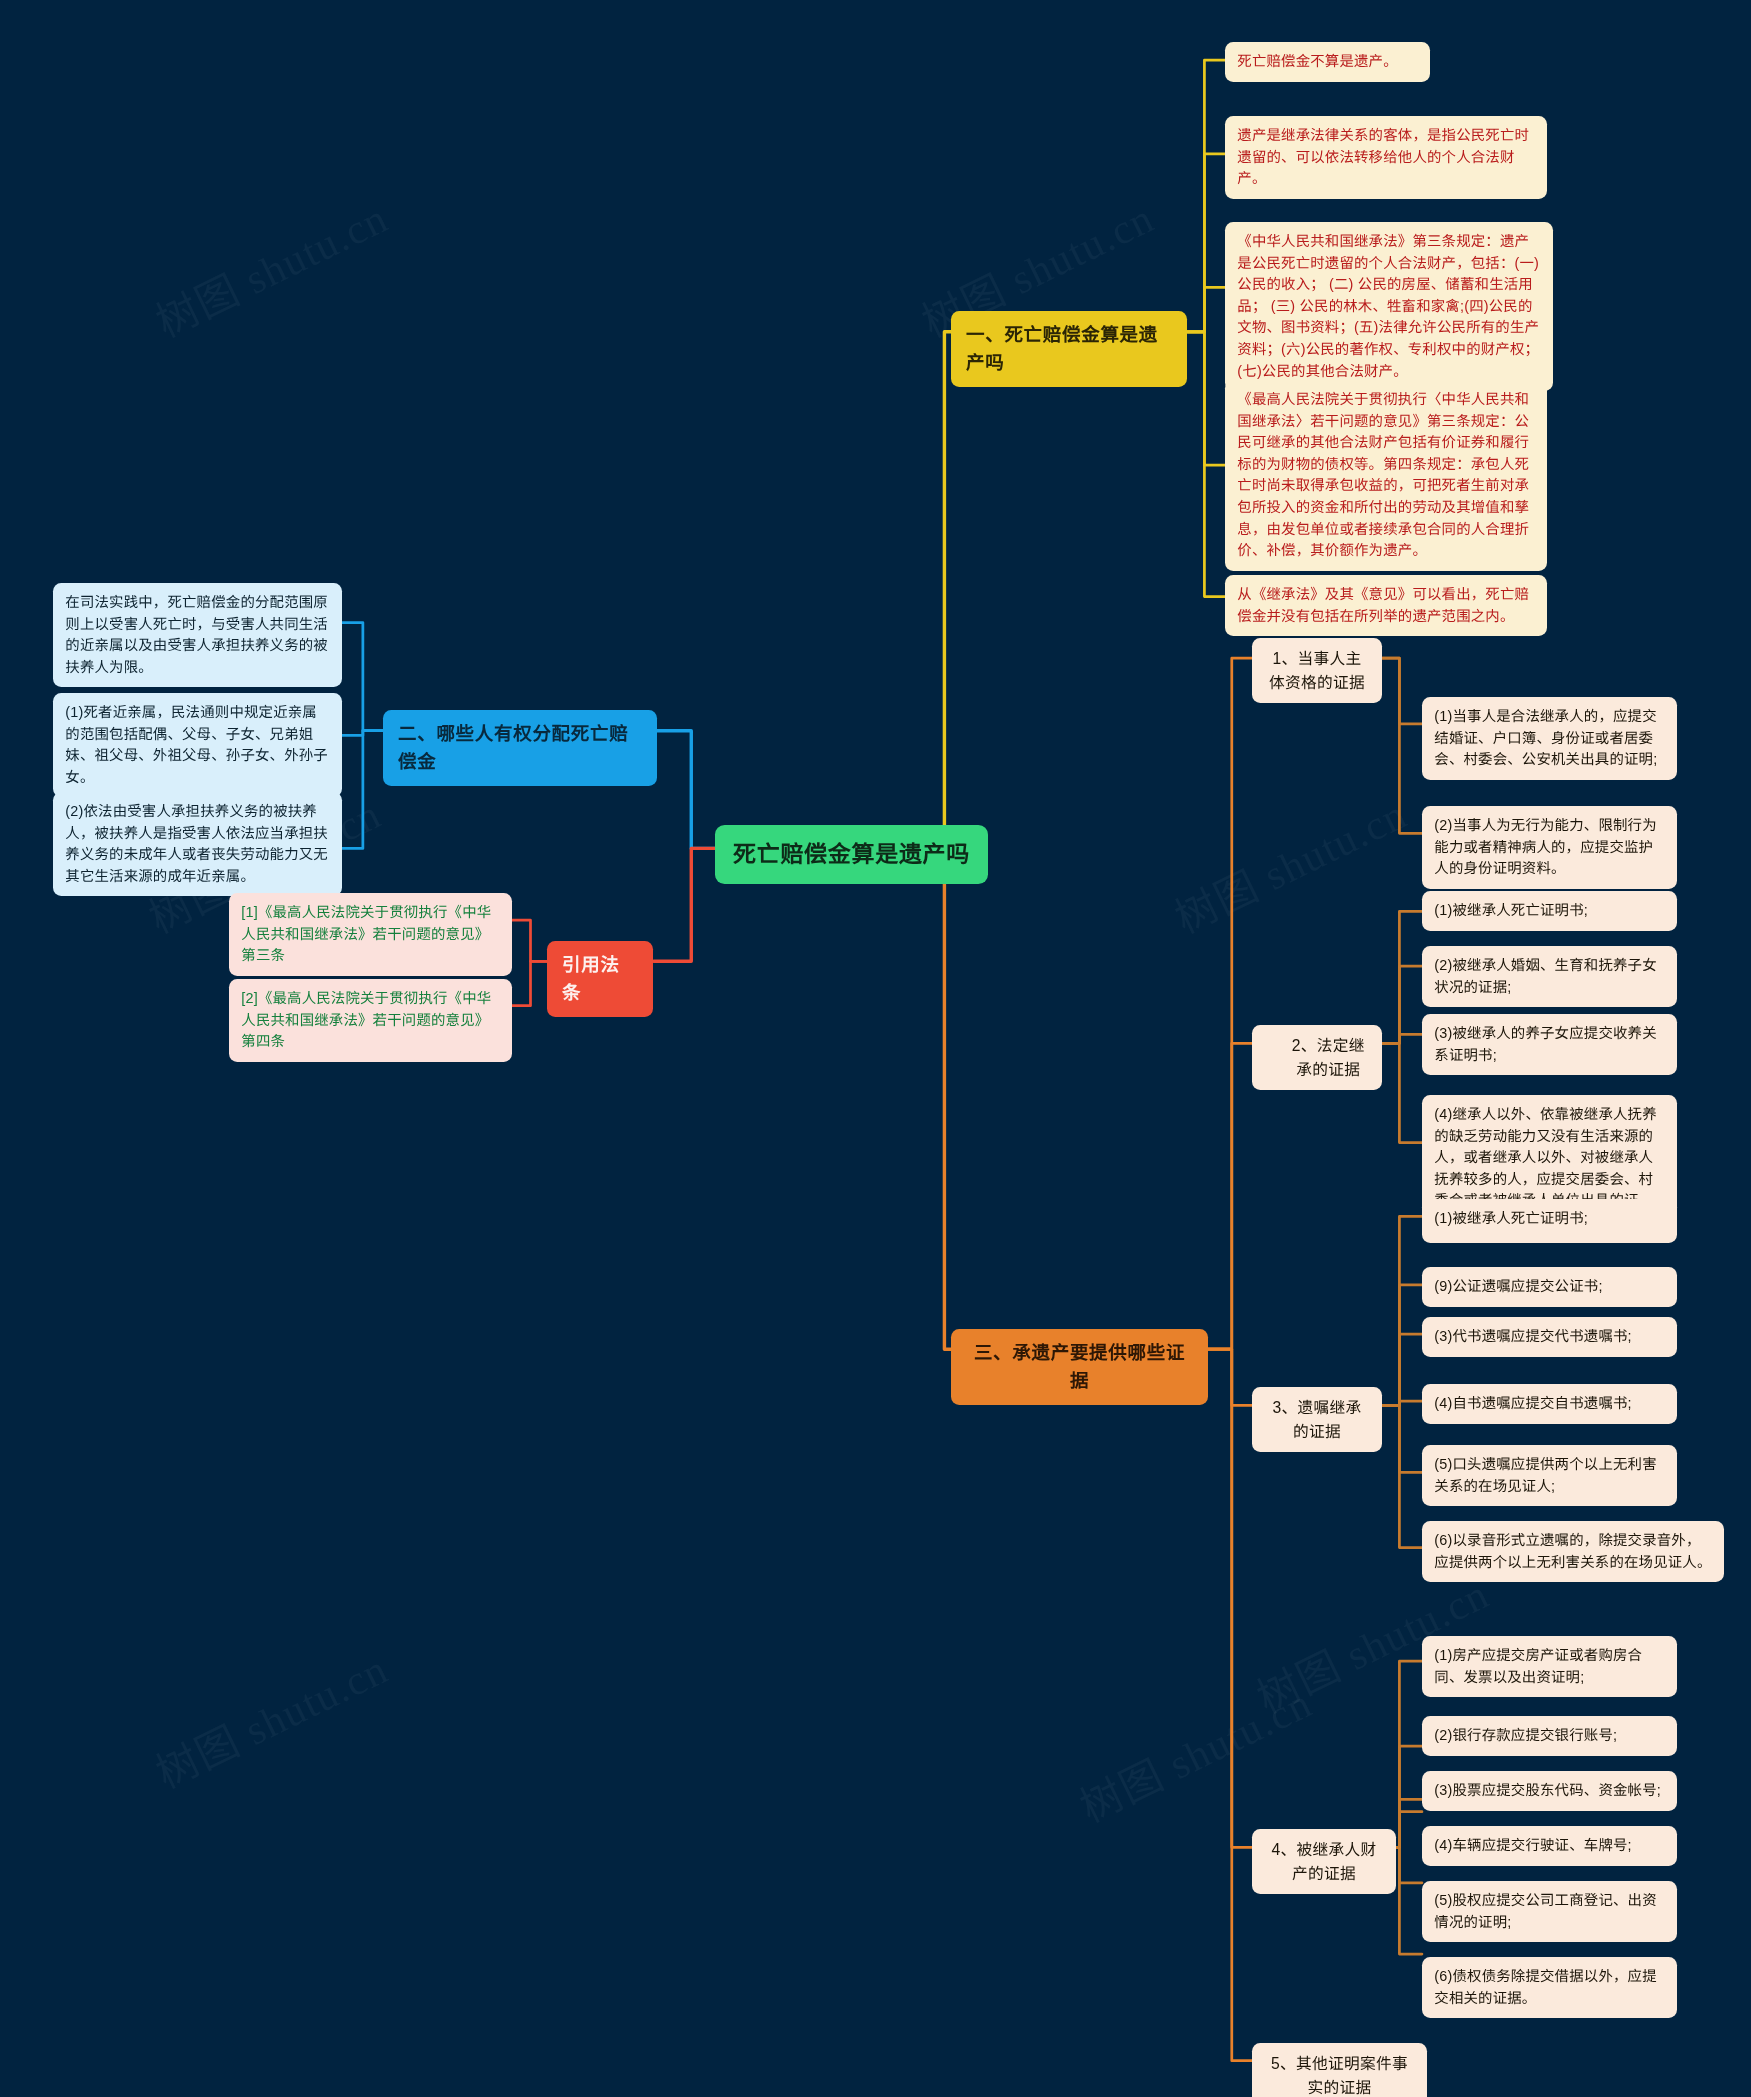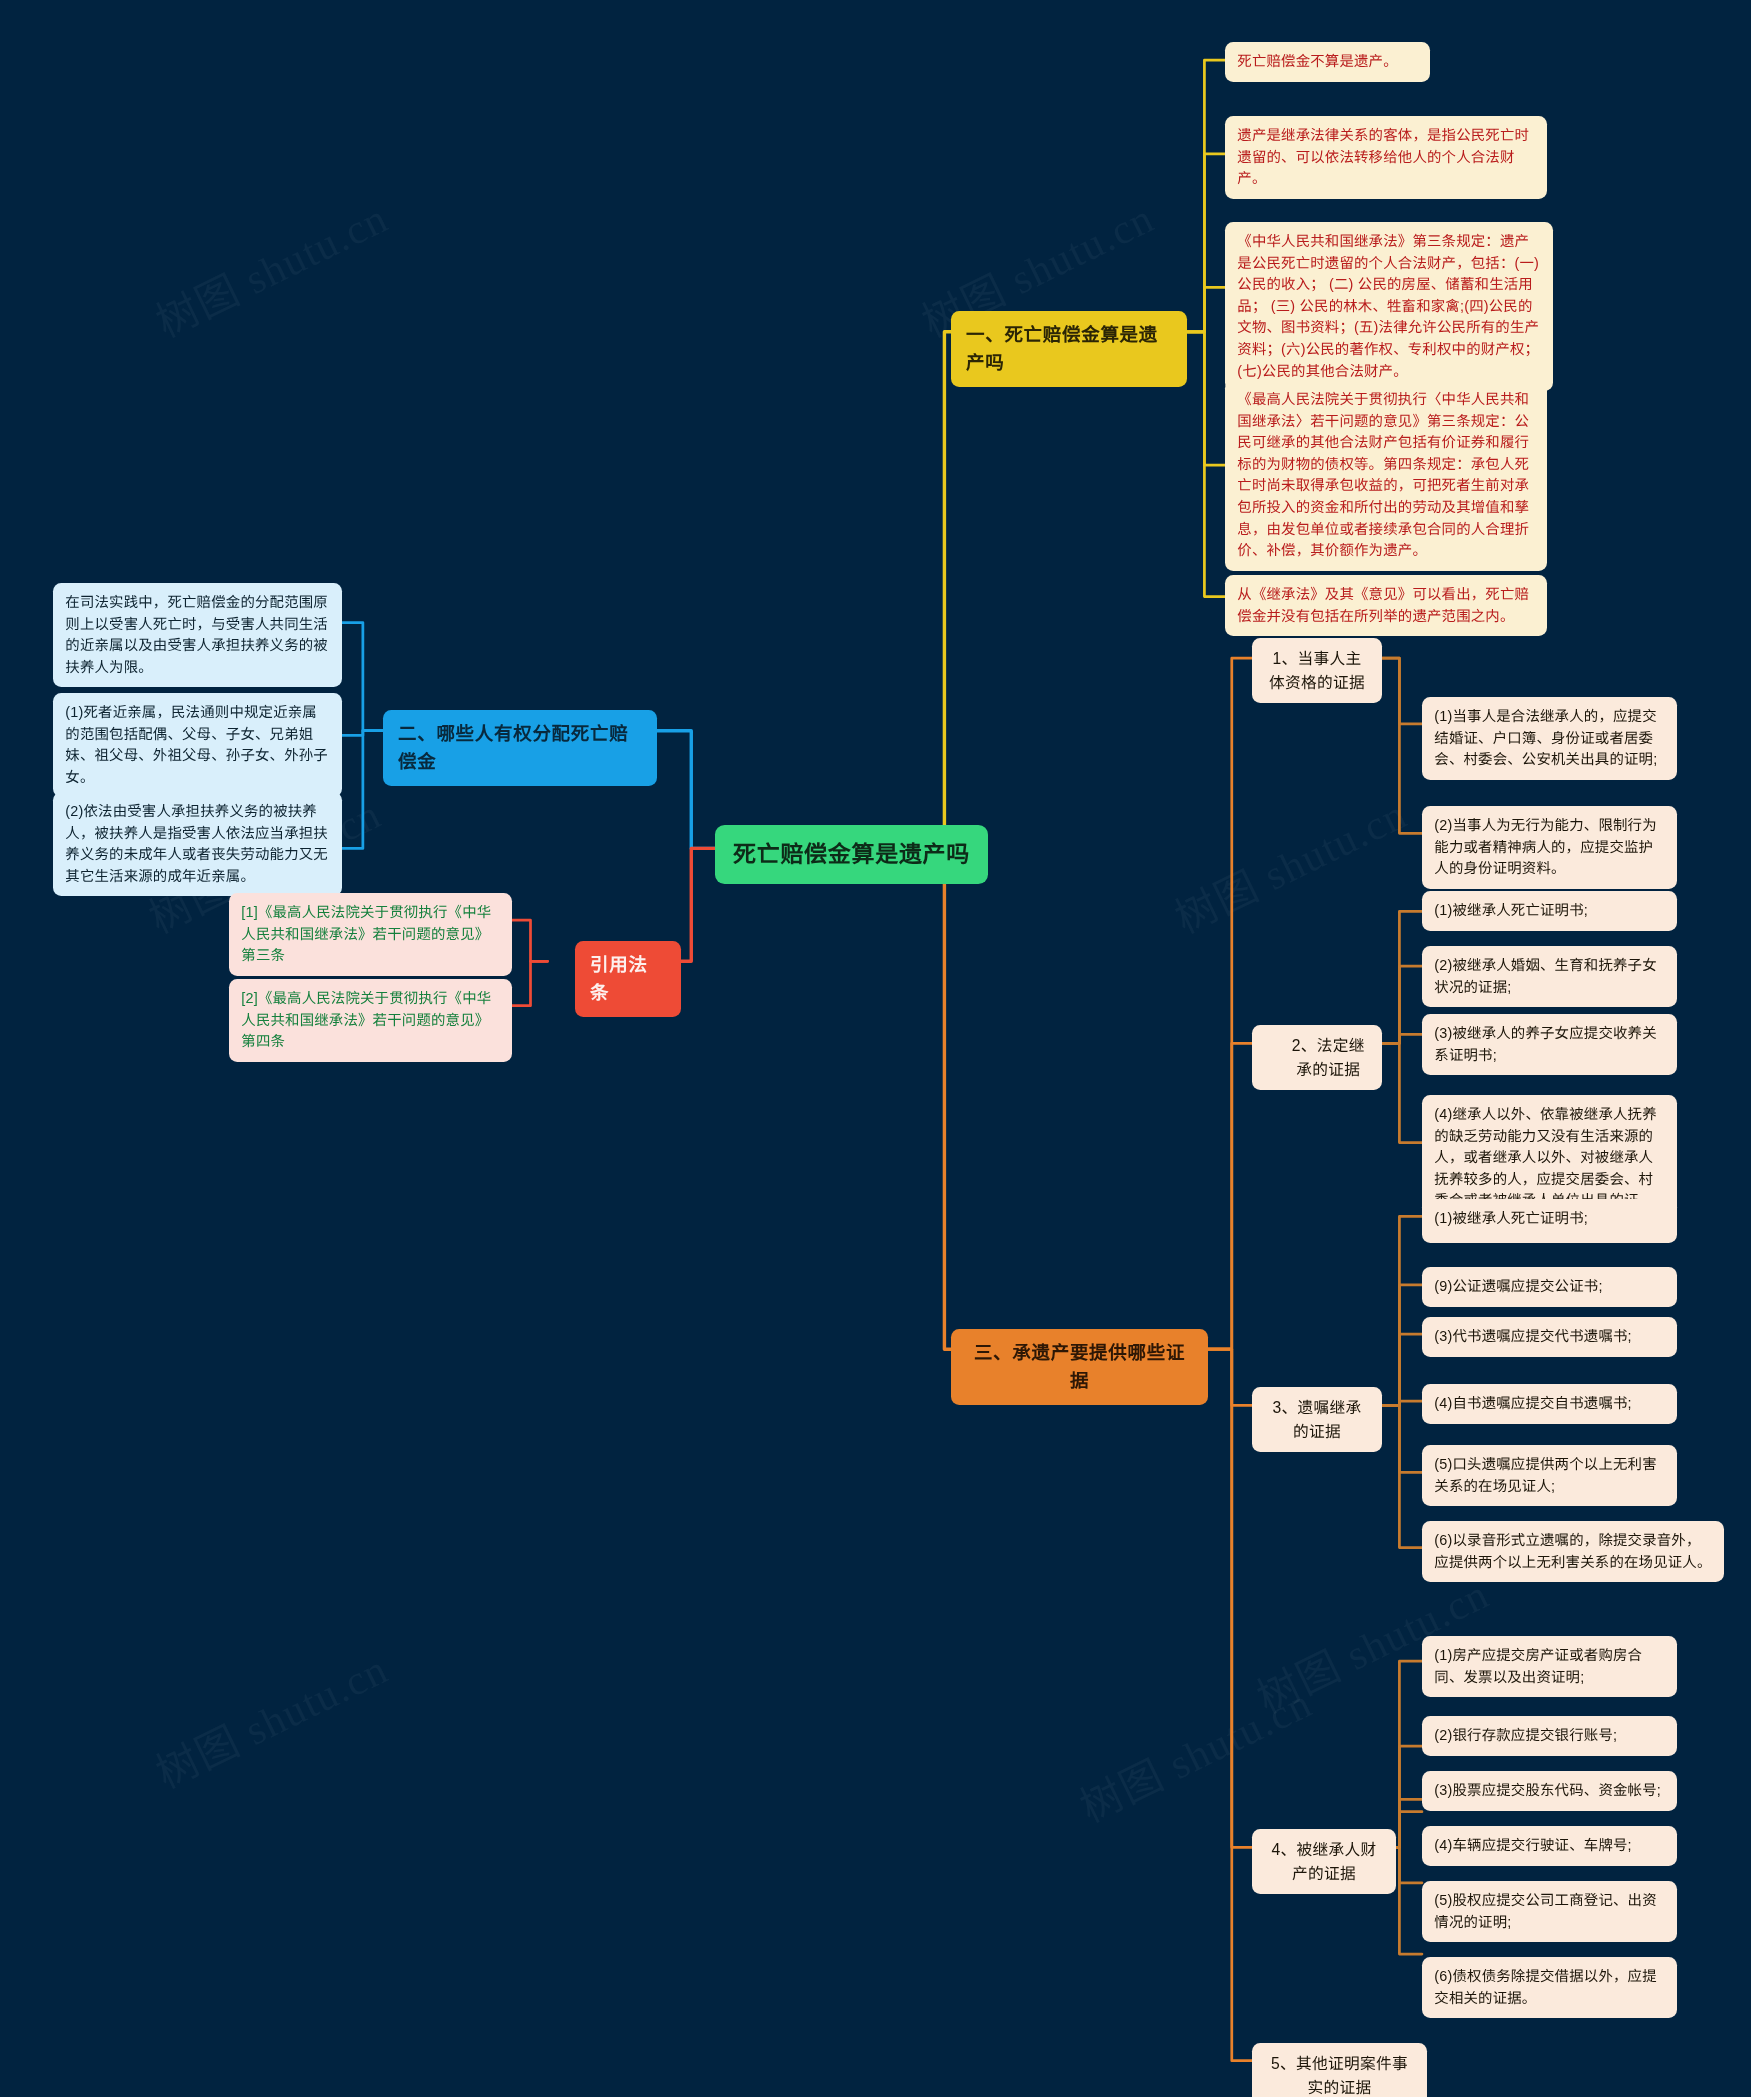--- a/index.html
+++ b/index.html
@@ -161,21 +161,21 @@
   <div class="node leaf cream" style="left:1225px; top:222px; width:328px;">《中华人民共和国继承法》第三条规定：遗产是公民死亡时遗留的个人合法财产，包括：(一)公民的收入； (二) 公民的房屋、储蓄和生活用品； (三) 公民的林木、牲畜和家禽;(四)公民的文物、图书资料；(五)法律允许公民所有的生产资料；(六)公民的著作权、专利权中的财产权；(七)公民的其他合法财产。</div>
   <div class="node leaf cream" style="left:1225px; top:380px; width:322px;">《最高人民法院关于贯彻执行〈中华人民共和国继承法〉若干问题的意见》第三条规定：公民可继承的其他合法财产包括有价证券和履行标的为财物的债权等。第四条规定：承包人死亡时尚未取得承包收益的，可把死者生前对承包所投入的资金和所付出的劳动及其增值和孳息，由发包单位或者接续承包合同的人合理折价、补偿，其价额作为遗产。</div>
   <div class="node leaf cream" style="left:1225px; top:575px; width:322px;">从《继承法》及其《意见》可以看出，死亡赔偿金并没有包括在所列举的遗产范围之内。</div>
 
   <div class="node branch blue" style="left:383px; top:710px; width:274px;">二、哪些人有权分配死亡赔偿金</div>
 
   <div class="node leaf bluish" style="left:53px; top:583px; width:289px;">在司法实践中，死亡赔偿金的分配范围原则上以受害人死亡时，与受害人共同生活的近亲属以及由受害人承担扶养义务的被扶养人为限。</div>
   <div class="node leaf bluish" style="left:53px; top:693px; width:289px;">(1)死者近亲属，民法通则中规定近亲属的范围包括配偶、父母、子女、兄弟姐妹、祖父母、外祖父母、孙子女、外孙子女。</div>
   <div class="node leaf bluish" style="left:53px; top:792px; width:289px;">(2)依法由受害人承担扶养义务的被扶养人，被扶养人是指受害人依法应当承担扶养义务的未成年人或者丧失劳动能力又无其它生活来源的成年近亲属。</div>
 
-  <div class="node branch red" style="left:547px; top:941px; width:106px;margin-left:28px;">引用法条</div>
+  <div class="node branch red" style="left:547px; top:941px; width:106px;">引用法条</div>
   <div class="node leaf pink" style="left:229px; top:893px; width:283px;">[1]《最高人民法院关于贯彻执行《中华人民共和国继承法》若干问题的意见》 第三条</div>
   <div class="node leaf pink" style="left:229px; top:979px; width:283px;">[2]《最高人民法院关于贯彻执行《中华人民共和国继承法》若干问题的意见》 第四条</div>
 
   <div class="node branch orange" style="left:951px; top:1329px; width:257px;text-align:center;">三、承遗产要提供哪些证据</div>
 
   <div class="node sub center-align" style="left:1252px; top:638px; width:130px;">1、当事人主体资格的证据</div>
   <div class="node leaf peach" style="left:1422px; top:697px; width:255px;">(1)当事人是合法继承人的，应提交结婚证、户口簿、身份证或者居委会、村委会、公安机关出具的证明;</div>
   <div class="node leaf peach" style="left:1422px; top:806px; width:255px;">(2)当事人为无行为能力、限制行为能力或者精神病人的，应提交监护人的身份证明资料。</div>
 
   <div class="node sub center-align" style="left:1252px; top:1025px; width:130px;padding-left:36px;">2、法定继承的证据</div>

